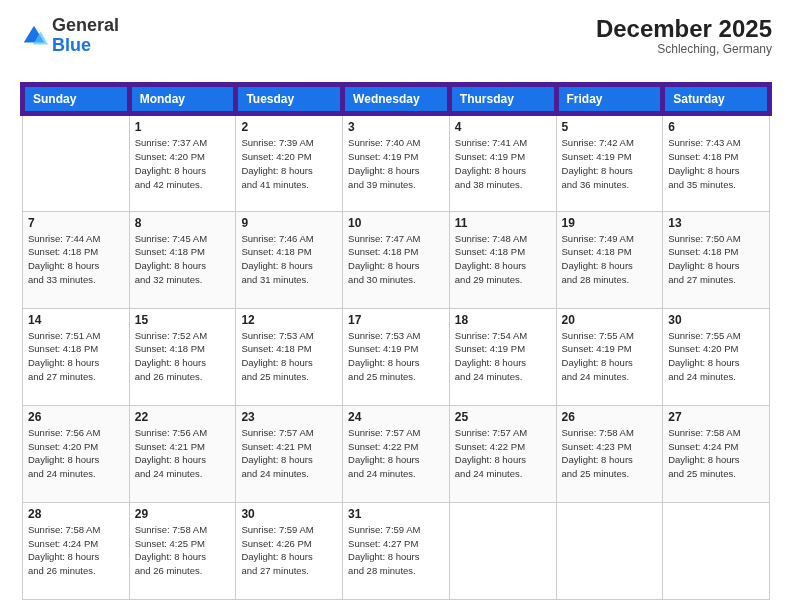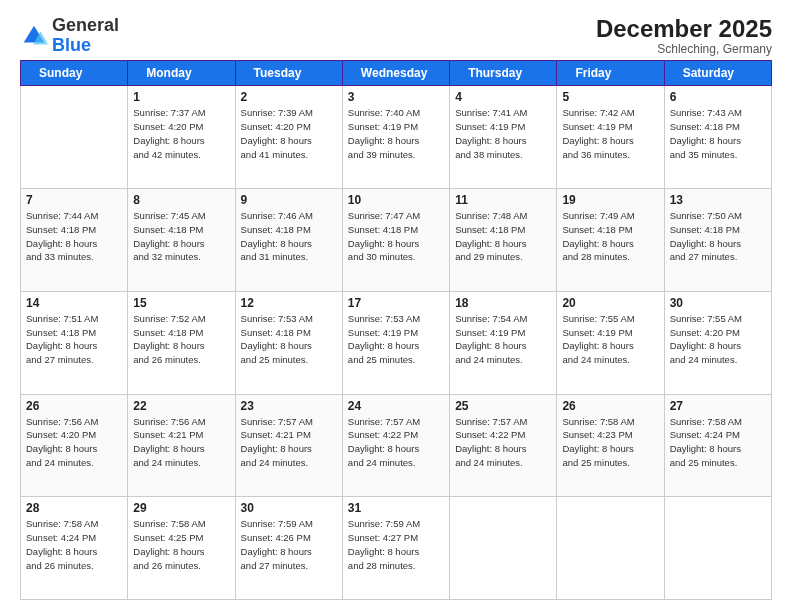--- a/index.html
+++ b/index.html
@@ -14,21 +14,21 @@
       width: 792px;
       height: 612px;
       padding: 16px 20px 12px 20px;
       display: flex;
       flex-direction: column;
     }
     .header {
       display: flex;
       justify-content: space-between;
       align-items: flex-start;
-      margin-bottom: 4px;
+      margin-bottom: 26px;
       gap: 21px;
     }
     .logo {
       display: flex;
       align-items: center;
       gap: 4px;
     }
     .logo-text {
       font-size: 18px;
       font-weight: bold;
@@ -58,23 +58,23 @@
       border: 1px solid #ccc;
       border-collapse: collapse;
       width: 100%;
       table-layout: fixed;
     }
     .calendar th {
       background-color: #1a73e8;
       color: white;
       font-size: 12px;
       font-weight: bold;
-      padding: 5px 18px;
+      padding: 5px 8px;
       text-align: left;
-      border: 1px solid #4c1d95;
+      border: 5px solid #4c1d95;
     }
     .calendar td {
       border: 1px solid #ccc;
       vertical-align: top;
       padding: 4px 5px;
       font-size: 10px;
       color: #333;
       height: 82px;
     }
     .day-number {

